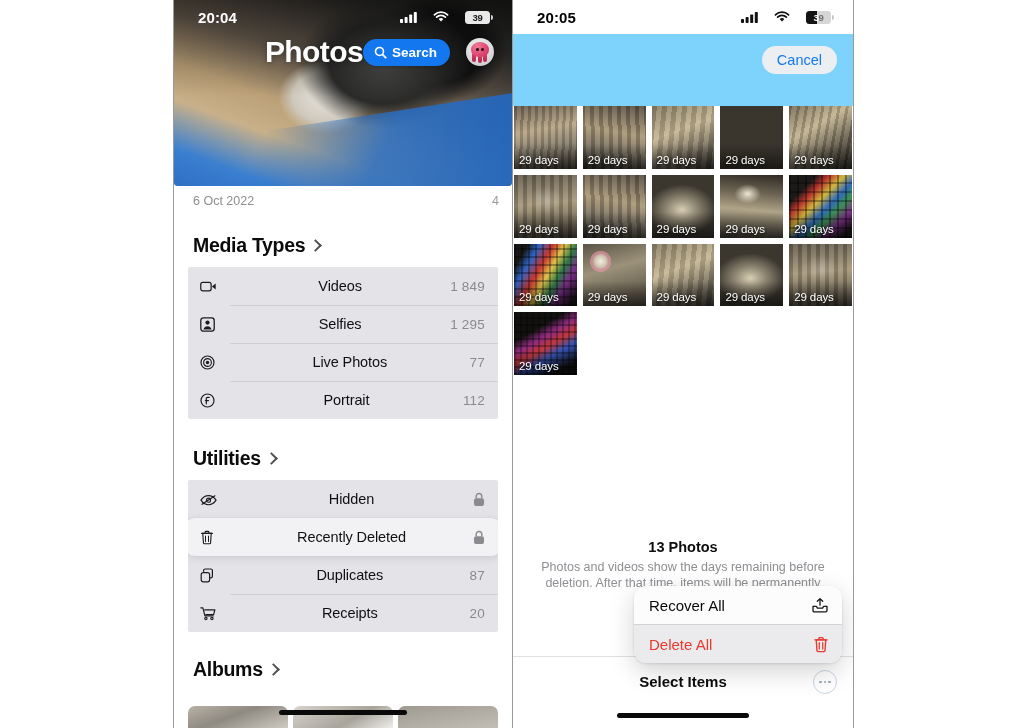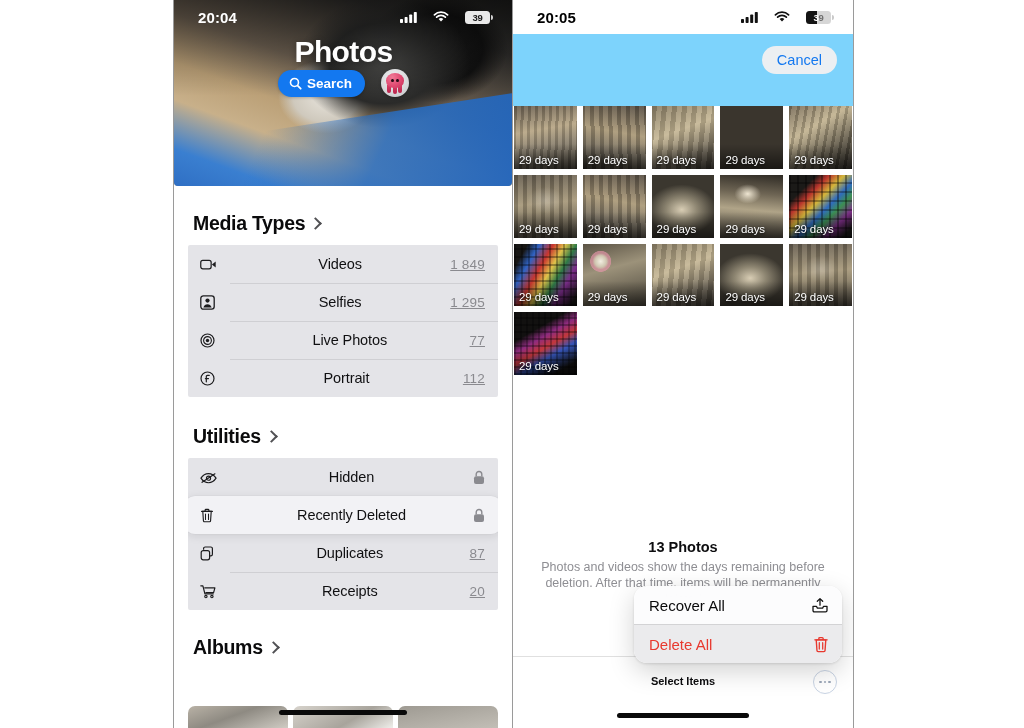--- a/index.html
+++ b/index.html
@@ -136,21 +136,20 @@
     position: relative;
     z-index: 3;
   }
   .hero-titlerow {
     position: relative;
     z-index: 3;
     display: flex;
     align-items: center;
     justify-content: flex-end;
     padding: 1px 18px 0 19px;
-    flex-direction: column;
   }
   .hero-title {
     font-size: 30px;
     font-weight: 700;
     color: #ffffff;
     letter-spacing: -0.6px;
     text-shadow: 0 1px 6px rgba(0,0,0,0.3);
   }
   .hero-actions {
     display: flex;
@@ -286,21 +285,20 @@
     flex: 1;
     font-size: 14.5px;
     color: #101012;
     margin-left: 8px;
     letter-spacing: -0.1px;
   }
   .row-value {
     font-size: 13.5px;
     color: #8a8a8f;
     letter-spacing: 0.2px;
-    text-decoration: underline;
   }
   .row-lock { color: #8a8a8f; display: flex; align-items: center; }
 
   .row.selected {
     background: #f2f2f5;
     border-radius: 11px;
     margin: 0 -4px;
     padding-left: 16px;
     padding-right: 17px;
     box-shadow: 0 2px 10px rgba(0,0,0,0.10), 0 0 0 0.5px rgba(0,0,0,0.03);
@@ -442,21 +440,21 @@
   }
   .toolbar-row {
     position: absolute;
     left: 0; right: 0; top: 656px;
     height: 50px;
     display: flex;
     align-items: center;
     justify-content: center;
   }
   .toolbar-label {
-    font-size: 11px;
+    font-size: 15px;
     font-weight: 700;
     color: #0d0d0f;
     cursor: pointer;
   }
   .more-circle {
     position: absolute;
     right: 16px; top: 14px;
     width: 22px; height: 22px;
     border-radius: 50%;
     border: 1.2px solid #c9d4e4;
@@ -559,20 +557,24 @@
                 <div class="leg c"></div>
               <div class="head"></div>
               <div class="eye l"></div>
                 <div class="eye r"></div>
             </div>
           </div>
         </div>
       </div>
     </div>
 
+    <div class="hero-caption">
+      <span>6 Oct 2022</span>
+      <span class="cnt">4</span>
+    </div>
 
     <div class="section">
       <div class="section-header">
         <span class="section-title">Media Types</span>
         <span class="chev"></span>
       </div>
       <div class="card peek">
 
         <div class="row">
           <span class="row-icon">

